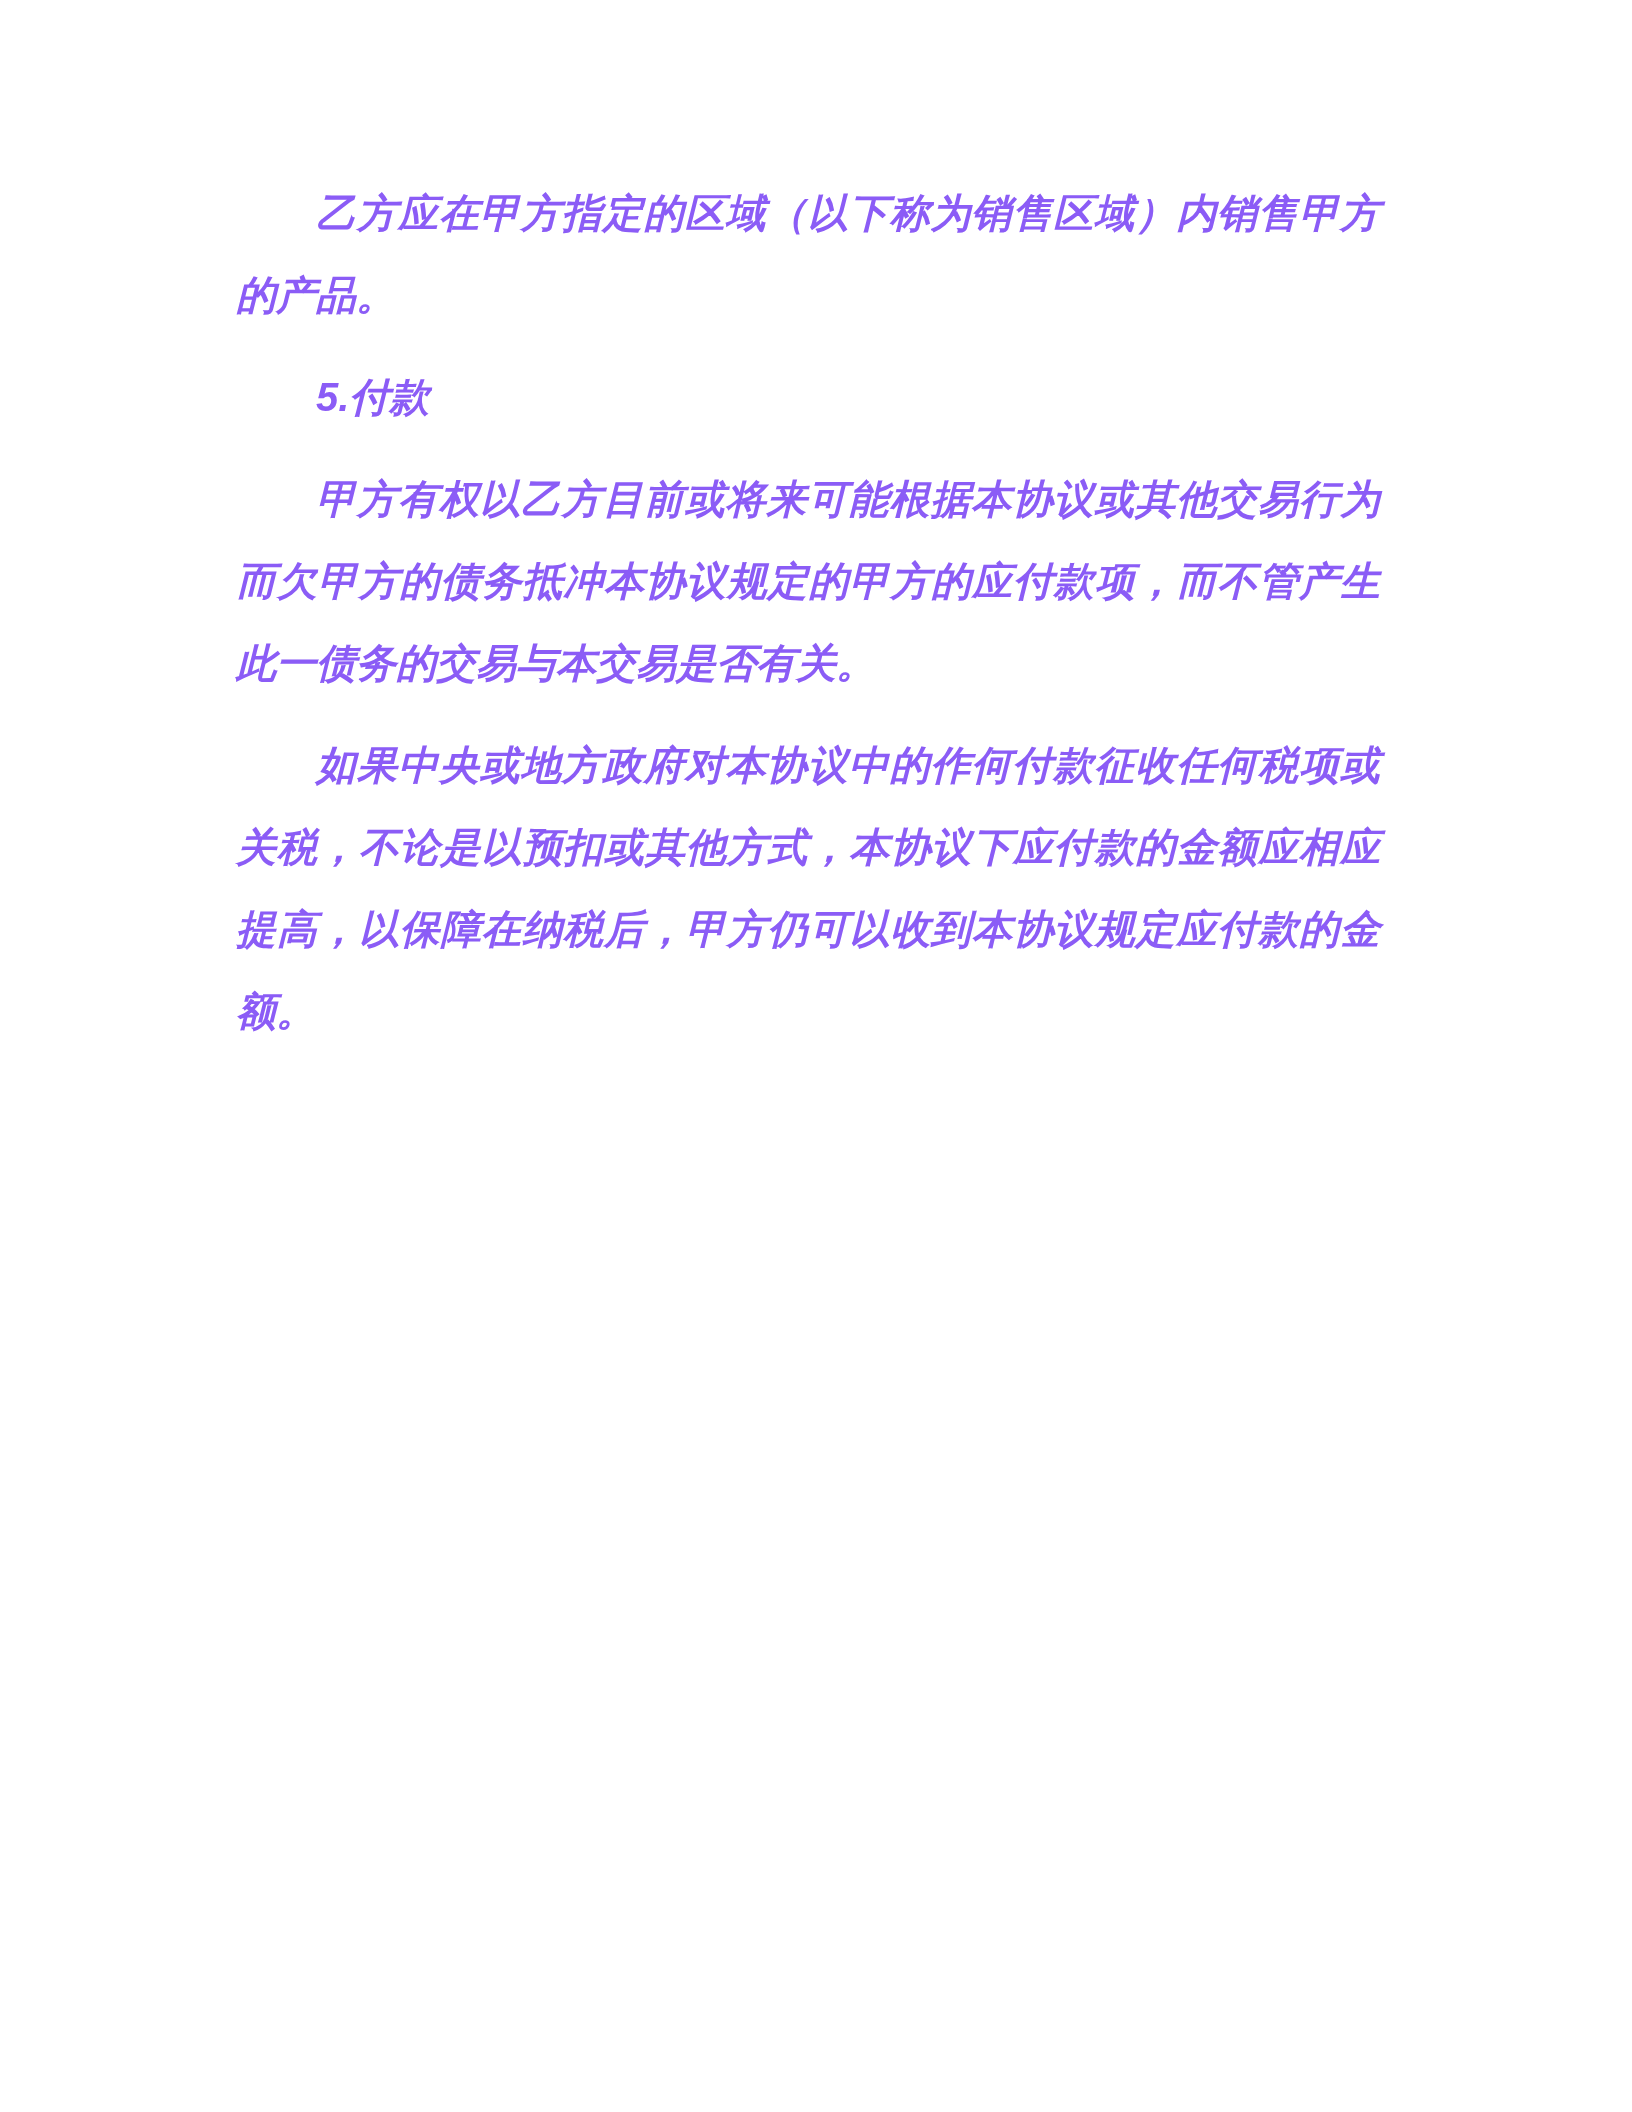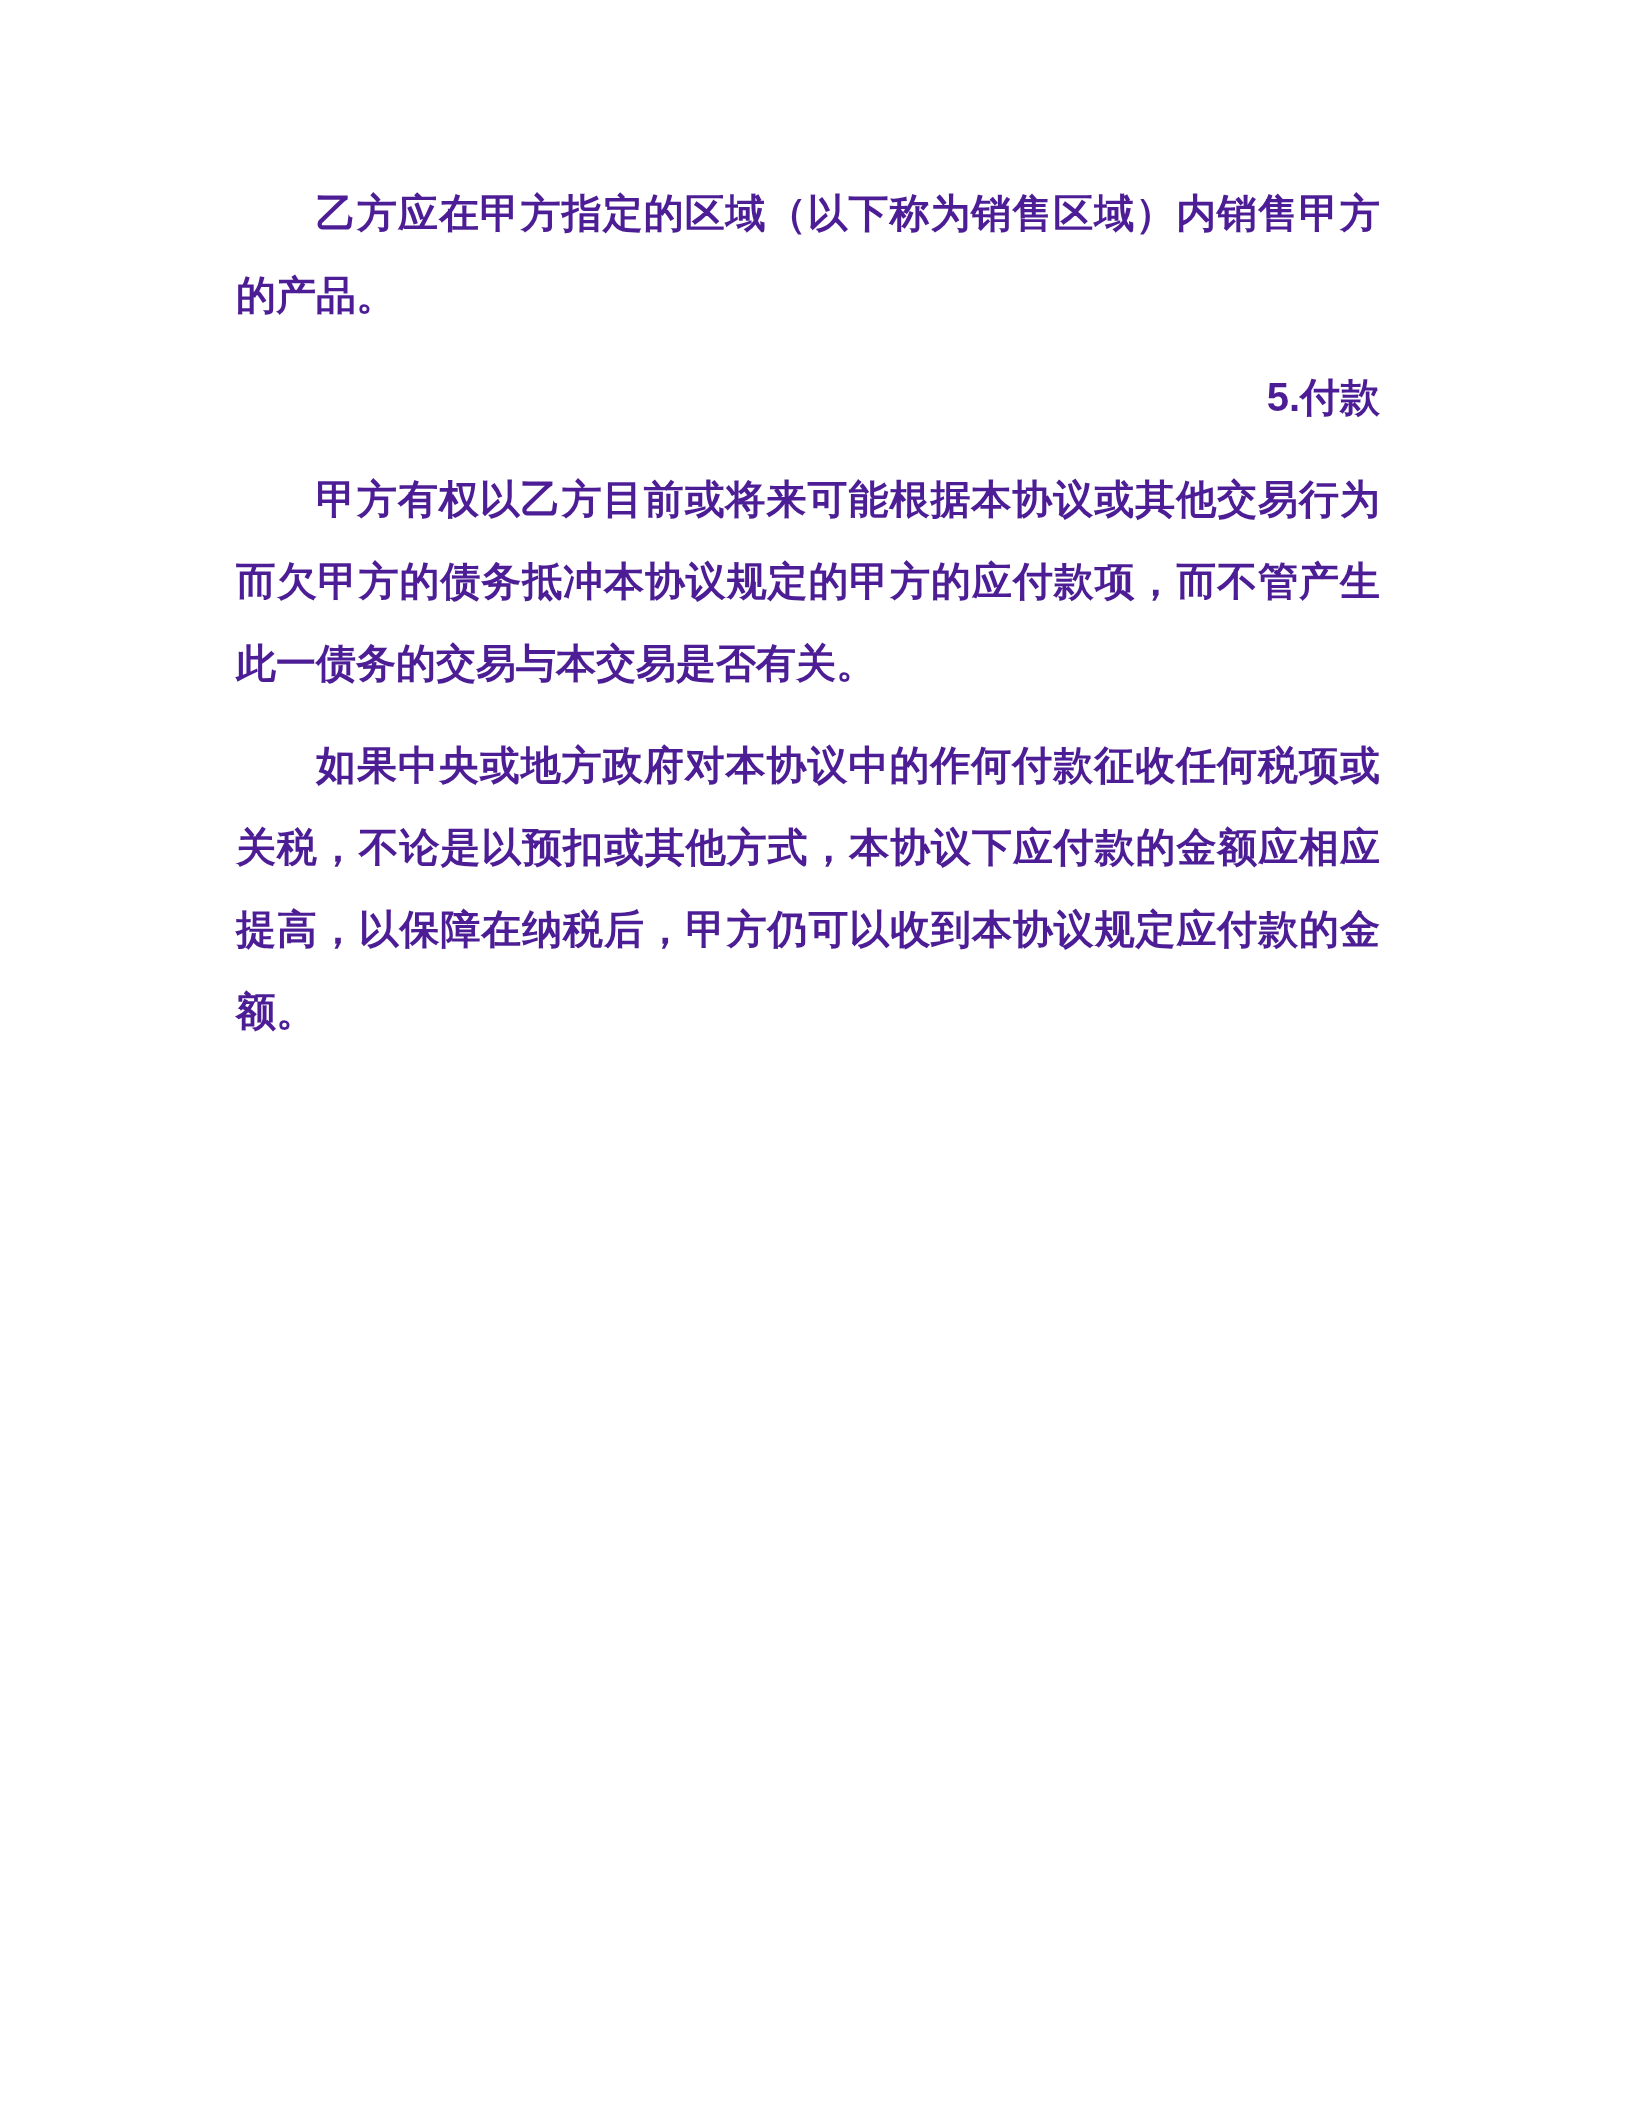--- a/index.html
+++ b/index.html
@@ -7,37 +7,38 @@
     padding: 0;
     background: #ffffff;
   }
   .page {
     position: relative;
     width: 1632px;
     height: 2112px;
     box-sizing: border-box;
     margin: 0 auto;
     background: #ffffff;
-    color: #4c1d95;
+    color: #8b5cf6;
     padding: 172px 252px 0 236px;
     font-family: "Liberation Sans", "DejaVu Sans", sans-serif;
     font-weight: 700;
     font-size: 40px;
     overflow: hidden;
+    font-style: italic;
   }
   .para {
     margin: 0 0 20px 0;
     line-height: 2.05;
     text-indent: 2em;
     text-align: justify;
     text-justify: inter-ideograph;
     word-break: break-all;
   }
   .heading {
-    text-align: right;
+    text-align: left;
   }
 </style>
 </head>
 <body>
 
 <div class="page">
   <p class="para">乙方应在甲方指定的区域（以下称为销售区域）内销售甲方的产品。</p>
 
   <p class="para heading">5.付款</p>
 

